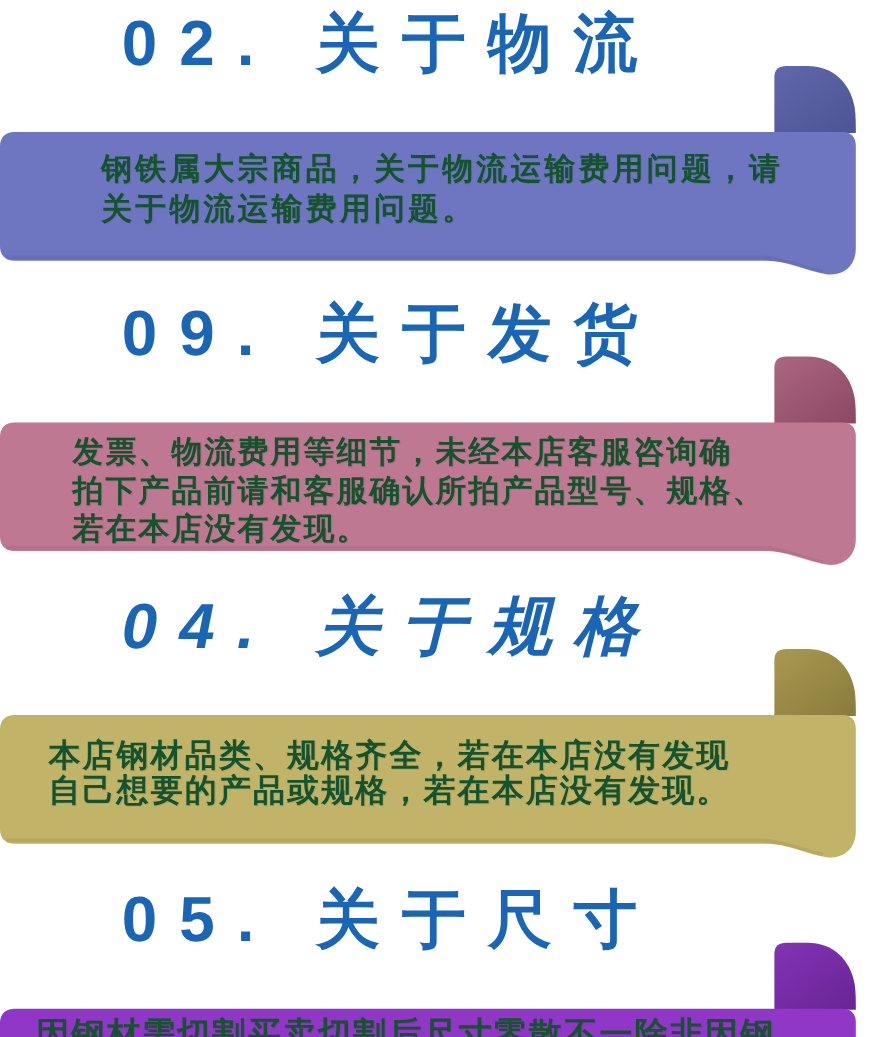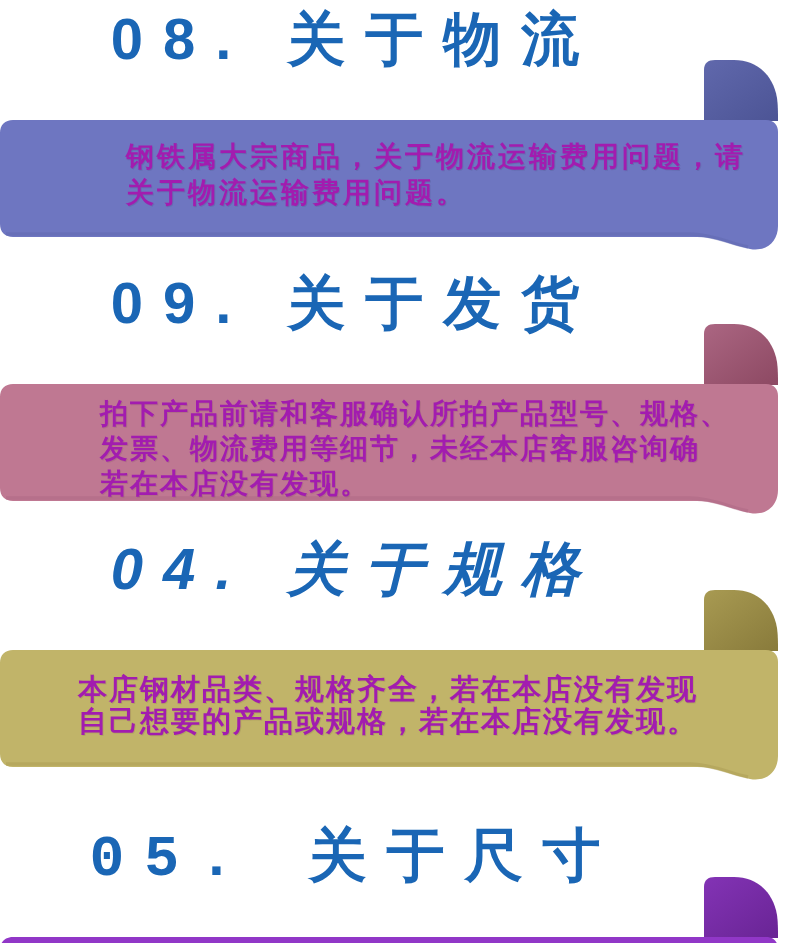--- a/index.html
+++ b/index.html
@@ -25,21 +25,21 @@
     font-weight: bold;
     color: var(--heading, #1a66b5);
     letter-spacing: 20px;
     white-space: nowrap;
   }
   .heading > span { transform: translateX(-40px); display: inline-block; }
 
   .s0 .heading { margin-top: 8px; }
   .s1 .heading { margin-top: 34px; }
   .s2 .heading { margin-top: 36px; font-style: italic; }
-  .s3 .heading { margin-top: 56px; font-family: Liberation Mono, monospace; }
+  .s3 .heading { margin-top: 36px; }
 
   
   .ribbon {
     position: relative;
     height: 118px;
     width: 790px;
   }
   .s0 .ribbon { margin-top: 18px; }
   .s1 .ribbon { margin-top: 4px; }
   .s2 .ribbon { margin-top: 4px; }
@@ -59,38 +59,37 @@
     fill: none;
     stroke: var(--fold);
     stroke-width: 3.5;
     opacity: 0.45;
   }
 
   
   .band-text {
     position: relative;
     z-index: 2;
-    color: #a21caf;
+    color: #14532d;
     font-weight: bold;
-    font-family: Liberation Sans, sans-serif;
+    font-family: Liberation Mono, monospace;
     text-shadow: 1px 1px 0 rgba(0,0,0,0.08);
     white-space: nowrap;
-    margin-left: 34px;
   }
   .s0 .band-text { padding: 19px 0 0 92px; font-size: 28px; line-height: 36px; letter-spacing: 3px; }
   .s1 .band-text { padding: 12px 0 0 66px; font-size: 28px; line-height: 35px; letter-spacing: 2px; }
   .s2 .band-text { padding: 23px 0 0 44px; font-size: 29px; line-height: 32px; letter-spacing: 2px; }
   .s3 .band-text { padding: 9px  0 0 33px; font-size: 30px; line-height: 35px; letter-spacing: 2px; }
 </style>
 </head>
 <body>
 
 <section class="faq-section s0" style="--band: #6e76c1; --fold: #6068ac; --fold-dark: #4d5596;">
   <h2 class="heading">
-      <span>08. 关于物流</span>
+      <span>02. 关于物流</span>
     </h2>
   <div class="ribbon">
     <svg class="ribbon-shape" viewBox="0 0 790 200" aria-hidden="true">
       <defs>
         <linearGradient id="fg0" x1="0" y1="0" x2="0.9" y2="1">
           <stop offset="0" style="stop-color: var(--fold)"></stop>
           <stop offset="1" style="stop-color: var(--fold-dark)"></stop>
         </linearGradient>
       </defs>
       <path class="fold" d="M 704,63 L 704,12 C 704,5 708,2 715,2 L 734,2 C 757,2 773,17 777,40 C 778,47 778,54 778,63 Z" fill="url(#fg0)"></path>
@@ -114,22 +113,22 @@
         <linearGradient id="fg1" x1="0" y1="0" x2="0.9" y2="1">
           <stop offset="0" style="stop-color: var(--fold)"></stop>
           <stop offset="1" style="stop-color: var(--fold-dark)"></stop>
         </linearGradient>
       </defs>
       <path class="fold" d="M 704,63 L 704,12 C 704,5 708,2 715,2 L 734,2 C 757,2 773,17 777,40 C 778,47 778,54 778,63 Z" fill="url(#fg1)"></path>
       <path class="band" d="M 13,62 L 766,62 C 774,62 778,67 778,74 L 778,168 C 778,184 766,194 750,191 C 731,187 716,179 697,179 L 13,179 C 5,179 0,174 0,166 L 0,75 C 0,67 5,62 13,62 Z"></path>
       <path class="band-edge" d="M 6,176 L 690,176 C 712,176 731,186 748,189"></path>
     </svg>
     <div class="band-text">
+      <div class="line">发票、物流费用等细节，未经本店客服咨询确</div>
       <div class="line">拍下产品前请和客服确认所拍产品型号、规格、</div>
-      <div class="line">发票、物流费用等细节，未经本店客服咨询确</div>
       <div class="line">若在本店没有发现。</div>
     </div>
   </div>
 </section>
 
 <section class="faq-section s2" style="--band: #c1b469; --fold: #a89a52; --fold-dark: #8a7c3c;">
   <h2 class="heading">
       <span>04. 关于规格</span>
     </h2>
   <div class="ribbon">

